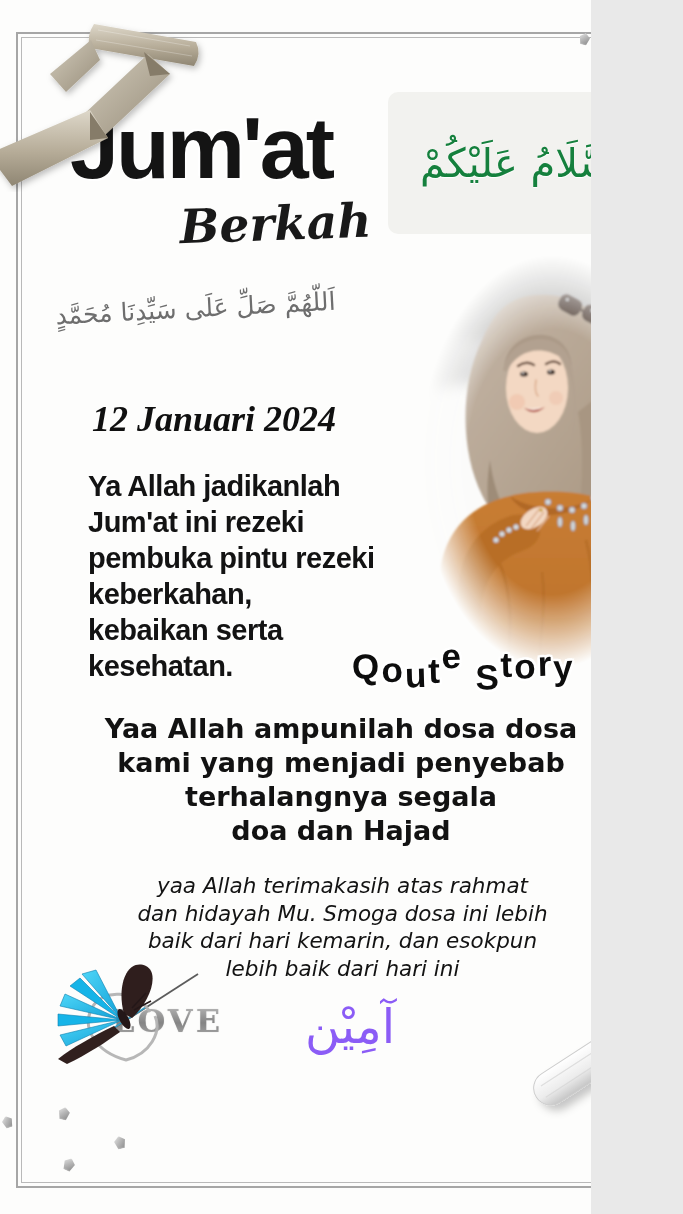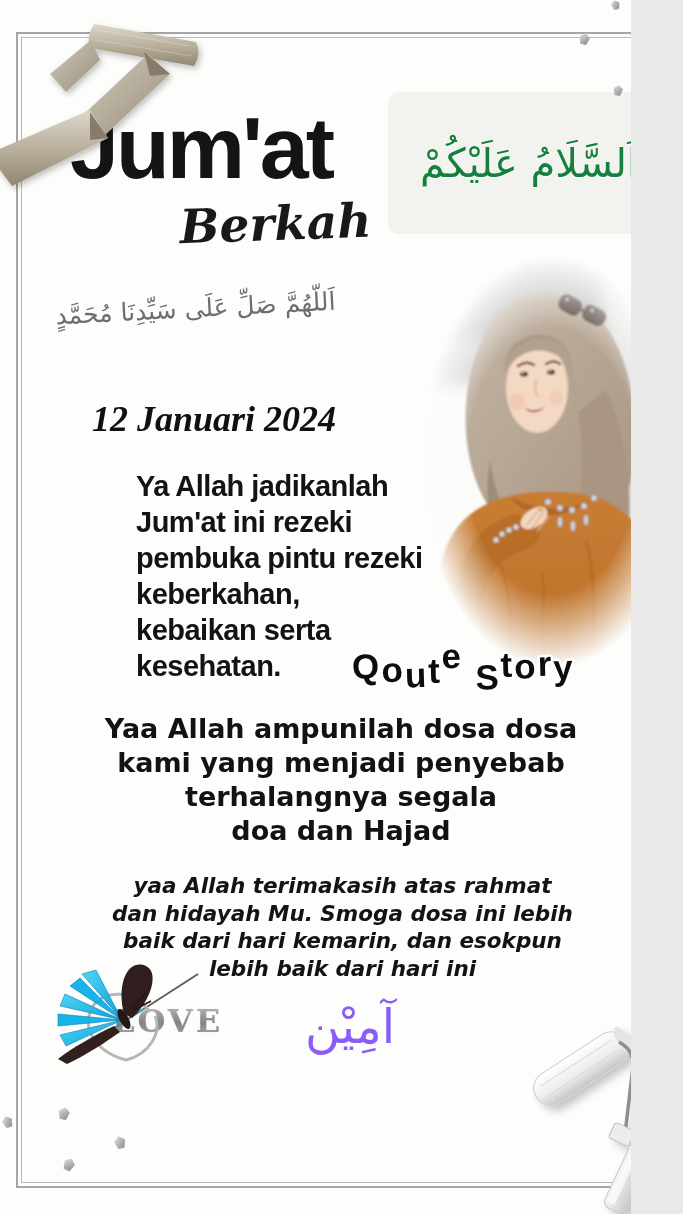--- a/index.html
+++ b/index.html
@@ -1,18 +1,18 @@
 <!DOCTYPE html>
 <html><head>
 <meta charset="utf-8">
 <style>
   html,body{margin:0;padding:0;background:#e9e9e9;}
   .canvas{
     position:relative;width:591px;height:1214px;overflow:hidden;
-    background:#fdfdfc;font-family:"Liberation Sans",sans-serif;padding-left:40px;
+    background:#fdfdfc;font-family:"Liberation Sans",sans-serif;
   }
   
   .frame{
     position:absolute;left:16px;top:32px;width:652px;height:1156px;
     box-sizing:border-box;border:2px solid #a6a6a6;z-index:5;pointer-events:none;
   }
   .frame-inner{
     position:absolute;inset:3px;border:1.5px solid #b9b9b9;
   }
   
@@ -47,40 +47,40 @@
   }
   .date{
     position:absolute;left:92px;top:398px;z-index:6;
     font-family:Liberation Serif, serif;font-style:italic;font-weight:bold;
     font-size:36px;color:#101010;
   }
   
   .dua-main{
     position:absolute;left:88px;top:468px;z-index:6;
     font-size:29px;font-weight:bold;line-height:36px;color:#131313;
-    letter-spacing:-.5px;text-shadow:0 0 4px #fff;margin-left:48px;
+    letter-spacing:-.5px;text-shadow:0 0 4px #fff;
   }
   
   .qoute-story{
     position:absolute;left:352px;top:644px;z-index:6;white-space:nowrap;
     font-size:35px;font-weight:bold;letter-spacing:2px;color:#0d0d0d;
     transform:rotate(-1.5deg);
     text-shadow:2.5px 0 0 #fff,-2.5px 0 0 #fff,0 2.5px 0 #fff,0 -2.5px 0 #fff,
                 2px 2px 0 #fff,-2px 2px 0 #fff,2px -2px 0 #fff,-2px -2px 0 #fff;
   }
   .qoute-story span{display:inline-block;}
   
   .dua-forgive{
     position:absolute;left:58px;top:712px;width:566px;z-index:6;text-align:center;
     font-family:"DejaVu Sans",sans-serif;font-weight:bold;
     font-size:27px;line-height:34px;color:#121212;
   }
   .dua-thanks{
     position:absolute;left:70px;top:872px;width:545px;z-index:6;text-align:center;
-    font-family:"DejaVu Sans",sans-serif;font-style:italic;font-weight:bold;
+    font-family:"DejaVu Sans",sans-serif;font-style:italic;font-weight:normal;
     font-size:21.5px;line-height:27.5px;color:#131313;
   }
   
   .love{
     position:absolute;left:112px;top:1002px;z-index:6;
     font-family:"DejaVu Serif",serif;font-weight:bold;font-size:32px;letter-spacing:3px;
     background:linear-gradient(180deg,#efefef 0%,#8d8d8d 55%,#cfcfcf 100%);
     -webkit-background-clip:text;background-clip:text;
     -webkit-text-fill-color:transparent;color:#9a9a9a;
     text-shadow:0 0 1px rgba(120,120,120,.4);

